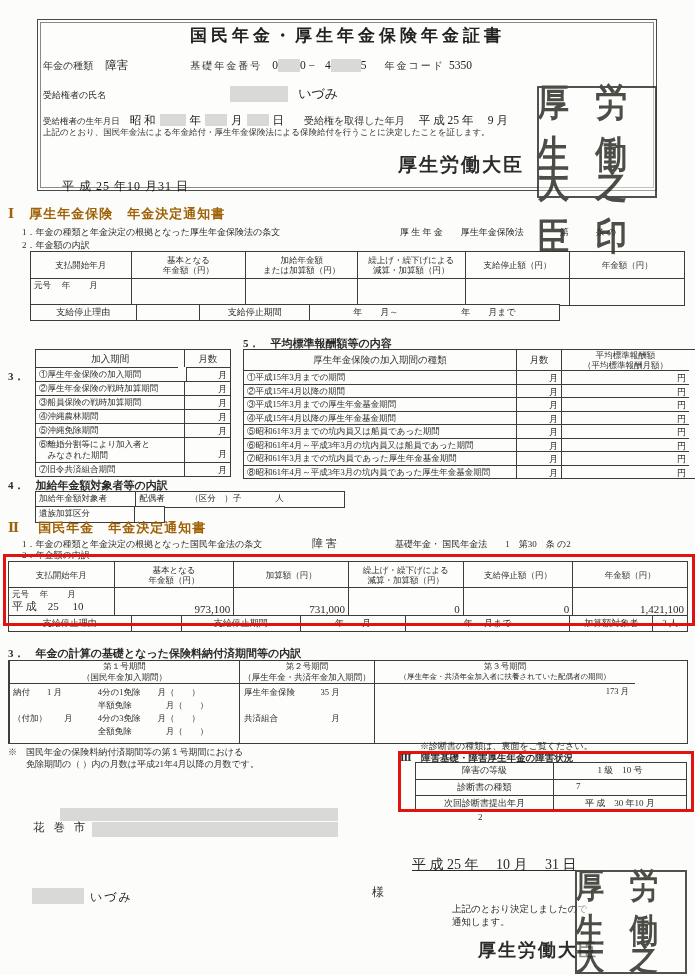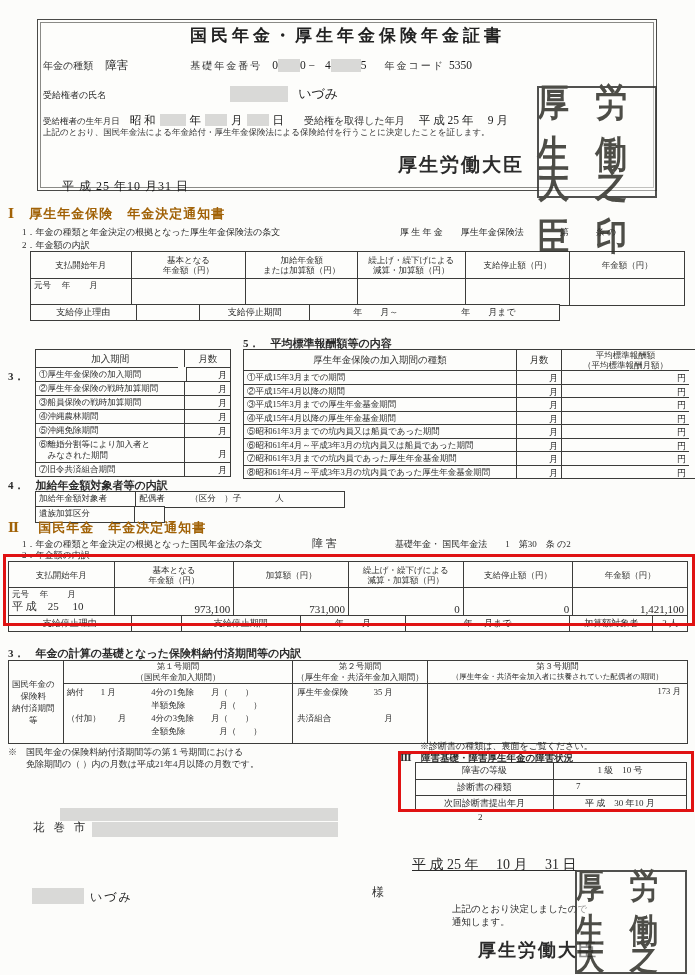--- a/index.html
+++ b/index.html
@@ -279,24 +279,20 @@
       <div class="cell small" style="width:165px;text-align:center;">年　 月まで</div>
       <div class="cell small" style="width:83px;text-align:center;">加算額対象者</div>
       <div class="cell small" style="width:35px;text-align:center;">2 人</div>
     </div>
   </div>
   <div class="abs redbox" style="left:3px;top:554px;width:686px;height:66px;"></div>
 
   <div class="abs" style="left:8px;top:646px;font-size:11px;font-weight:bold;">3．　年金の計算の基礎となった保険料納付済期間等の内訳</div>
   <div class="abs tbl" style="left:8px;top:660px;width:680px;">
     <div class="row" style="height:82px;">
-      <div class="cell tiny pre" style="width:54px;display:flex;align-items:center;text-align:center;line-height:12px;">国民年金の
-保険料
-納付済期間
-等</div>
       <div style="width:230px;box-sizing:border-box;border-left:1px solid #3c3c3a;">
         <div style="height:22px;border-bottom:1px solid #3c3c3a;text-align:center;">
           <div class="tiny" style="line-height:11px;">第１号期間</div>
           <div class="tiny" style="line-height:10px;">（国民年金加入期間）</div>
         </div>
         <div style="display:flex;padding:2px 3px;">
           <div class="tiny pre" style="width:38%;line-height:13px;">納付　　1 月
 
 （付加）　　月</div>
           <div class="tiny pre" style="width:62%;line-height:13px;">4分の1免除　　月（　　）

